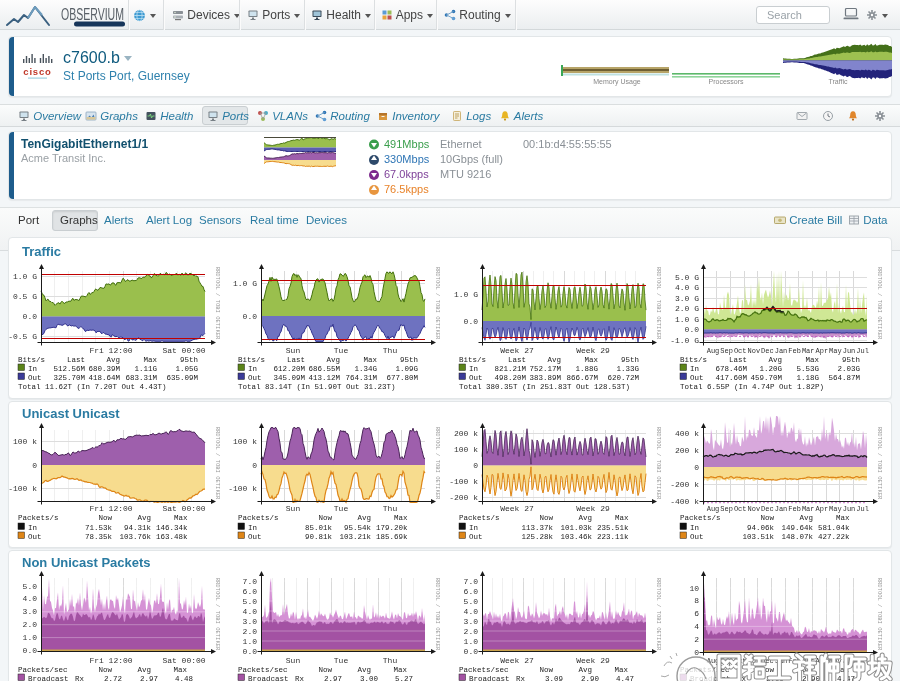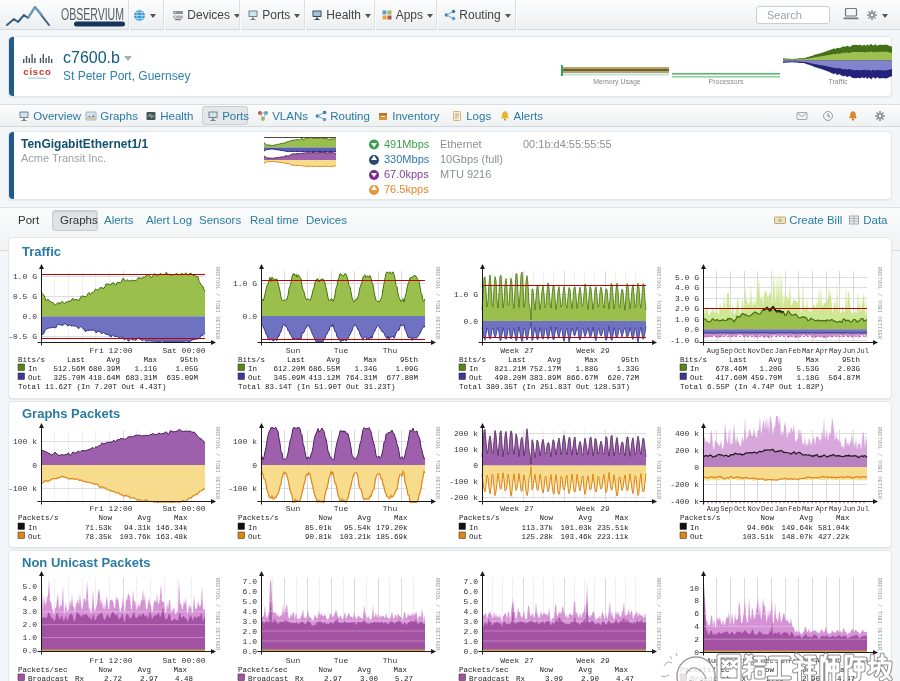--- a/index.html
+++ b/index.html
@@ -105,41 +105,41 @@
     <rect x="19.8" y="7" width="1.4" height="5"></rect>
       <rect x="22.6" y="3" width="1.4" height="9"></rect>
     <rect x="25.4" y="7" width="1.4" height="5"></rect>
       <rect x="28.2" y="5" width="1.4" height="7"></rect>
     <rect x="31" y="8" width="1.4" height="4"></rect>
   </g>
   <text x="17.5" y="24" font-size="9.5" font-weight="bold" fill="#c0392b" text-anchor="middle" letter-spacing="0.8" font-family="Liberation Sans">cisco</text>
   <rect x="8" y="26.5" width="19" height="1.2" fill="#9fcfe0"></rect>
 </svg>
 <div class="abs" style="left:63px;top:49px;font-size:16px;color:#0e5a7e;">c7600.b&nbsp;<span style="display:inline-block;width:0;height:0;border-left:4px solid transparent;border-right:4px solid transparent;border-top:5px solid #9ab4c2;vertical-align:2px;"></span></div>
-<div class="abs" style="left:63px;top:69px;font-size:12px;color:#2e81ad;">St Peter Port, Guernsey</div>
+<div class="abs" style="left:63px;top:69px;font-size:12px;color:#2e81ad;">St Ports Port, Guernsey</div>
 <svg class="abs" style="left:555px;top:40px" width="340" height="50" viewBox="0 0 340 50">
   <rect x="7" y="27" width="107" height="6" fill="#b7a468"></rect>
   <rect x="7" y="29" width="107" height="2" fill="#6e5f33"></rect>
   <rect x="7" y="33.5" width="107" height="2" fill="#bfe2e2"></rect>
   <rect x="6" y="25" width="2" height="11" fill="#3aa655"></rect>
   <text x="62" y="44" font-size="7" fill="#888" text-anchor="middle" font-family="Liberation Sans">Memory Usage</text>
   <rect x="117" y="33" width="108" height="1.6" fill="#5cb86a"></rect>
   <rect x="117" y="36" width="108" height="1.6" fill="#8fd49a"></rect>
   <text x="171" y="44" font-size="7" fill="#888" text-anchor="middle" font-family="Liberation Sans">Processors</text>
   <text x="283" y="44" font-size="7" fill="#888" text-anchor="middle" font-family="Liberation Sans">Traffic</text>
 </svg>
 <svg class="abs" style="left:0;top:0" width="900" height="100" viewBox="0 0 900 100">
     <path d="M783.0,60.5 L783.0,58.2 L784.4,58.5 L785.8,58.6 L787.1,58.8 L788.5,58.7 L789.9,58.8 L791.3,59.0 L792.7,58.9 L794.0,58.8 L795.4,58.8 L796.8,58.7 L798.2,58.5 L799.6,58.3 L800.9,58.2 L802.3,58.3 L803.7,58.2 L805.1,57.9 L806.5,57.3 L807.8,57.1 L809.2,56.8 L810.6,56.0 L812.0,55.9 L813.4,55.2 L814.7,54.6 L816.1,54.4 L817.5,54.1 L818.9,53.5 L820.3,53.4 L821.6,52.8 L823.0,52.5 L824.4,51.9 L825.8,51.6 L827.2,51.0 L828.5,50.6 L829.9,50.0 L831.3,49.6 L832.7,49.1 L834.1,48.3 L835.4,49.3 L836.8,47.7 L838.2,48.1 L839.6,48.3 L840.9,47.5 L842.3,47.0 L843.7,46.2 L845.1,47.1 L846.5,46.1 L847.8,45.8 L849.2,46.7 L850.6,46.4 L852.0,45.2 L853.4,45.1 L854.7,44.8 L856.1,45.1 L857.5,45.1 L858.9,45.2 L860.3,44.5 L861.6,45.7 L863.0,45.2 L864.4,44.8 L865.8,46.0 L867.2,44.2 L868.5,45.5 L869.9,45.0 L871.3,43.7 L872.7,45.5 L874.1,45.3 L875.4,44.0 L876.8,45.7 L878.2,45.3 L879.6,44.7 L881.0,44.7 L882.3,44.7 L883.7,45.0 L885.1,44.5 L886.5,44.8 L887.9,45.1 L889.2,46.0 L890.6,46.1 L892.0,46.9 L892.0,60.5 Z" fill="#44701a"></path>
     <path d="M783.0,60.5 L783.0,59.2 L784.4,59.4 L785.8,59.4 L787.1,59.6 L788.5,59.5 L789.9,59.6 L791.3,59.6 L792.7,59.6 L794.0,59.5 L795.4,59.5 L796.8,59.5 L798.2,59.4 L799.6,59.3 L800.9,59.3 L802.3,59.3 L803.7,59.2 L805.1,59.0 L806.5,58.8 L807.8,58.6 L809.2,58.4 L810.6,58.1 L812.0,58.0 L813.4,57.6 L814.7,57.3 L816.1,57.1 L817.5,57.0 L818.9,56.6 L820.3,56.6 L821.6,56.3 L823.0,56.1 L824.4,55.8 L825.8,55.6 L827.2,55.3 L828.5,55.1 L829.9,54.7 L831.3,54.5 L832.7,54.2 L834.1,53.8 L835.4,54.4 L836.8,53.4 L838.2,53.7 L839.6,53.8 L840.9,53.3 L842.3,53.1 L843.7,52.6 L845.1,53.1 L846.5,52.6 L847.8,52.4 L849.2,52.9 L850.6,52.7 L852.0,52.1 L853.4,52.0 L854.7,51.9 L856.1,52.0 L857.5,52.0 L858.9,52.1 L860.3,51.7 L861.6,52.3 L863.0,52.1 L864.4,51.9 L865.8,52.5 L867.2,51.5 L868.5,52.2 L869.9,52.0 L871.3,51.2 L872.7,52.3 L874.1,52.2 L875.4,51.4 L876.8,52.3 L878.2,52.1 L879.6,51.8 L881.0,51.8 L882.3,51.8 L883.7,52.0 L885.1,51.7 L886.5,51.8 L887.9,52.0 L889.2,52.5 L890.6,52.6 L892.0,53.0 L892.0,60.5 Z" fill="#9dc050"></path>
     <path d="M783.0,60.5 L783.0,63.1 L784.4,62.8 L785.8,62.7 L787.1,62.4 L788.5,62.5 L789.9,62.4 L791.3,62.2 L792.7,62.3 L794.0,62.5 L795.4,62.5 L796.8,62.6 L798.2,62.7 L799.6,62.9 L800.9,63.0 L802.3,63.0 L803.7,63.1 L805.1,63.5 L806.5,64.1 L807.8,64.4 L809.2,64.7 L810.6,65.5 L812.0,65.7 L813.4,66.4 L814.7,67.1 L816.1,67.4 L817.5,67.7 L818.9,68.4 L820.3,68.5 L821.6,69.2 L823.0,69.5 L824.4,70.2 L825.8,70.6 L827.2,71.2 L828.5,71.6 L829.9,72.3 L831.3,72.9 L832.7,73.4 L834.1,74.3 L835.4,73.1 L836.8,75.0 L838.2,74.5 L839.6,74.2 L840.9,75.2 L842.3,75.7 L843.7,76.6 L845.1,75.6 L846.5,76.8 L847.8,77.1 L849.2,76.0 L850.6,76.4 L852.0,77.7 L853.4,77.9 L854.7,78.2 L856.1,77.9 L857.5,77.9 L858.9,77.8 L860.3,78.6 L861.6,77.2 L863.0,77.8 L864.4,78.3 L865.8,76.9 L867.2,78.9 L868.5,77.4 L869.9,77.9 L871.3,79.5 L872.7,77.4 L874.1,77.6 L875.4,79.1 L876.8,77.2 L878.2,77.7 L879.6,78.4 L881.0,78.3 L882.3,78.3 L883.7,78.0 L885.1,78.6 L886.5,78.3 L887.9,77.9 L889.2,76.9 L890.6,76.8 L892.0,75.9 L892.0,60.5 Z" fill="#23237a"></path>
     <path d="M783.0,60.5 L783.0,61.9 L784.4,61.8 L785.8,61.7 L787.1,61.5 L788.5,61.6 L789.9,61.5 L791.3,61.5 L792.7,61.5 L794.0,61.6 L795.4,61.6 L796.8,61.6 L798.2,61.7 L799.6,61.8 L800.9,61.9 L802.3,61.9 L803.7,61.9 L805.1,62.1 L806.5,62.5 L807.8,62.6 L809.2,62.8 L810.6,63.3 L812.0,63.4 L813.4,63.8 L814.7,64.2 L816.1,64.3 L817.5,64.5 L818.9,64.9 L820.3,64.9 L821.6,65.3 L823.0,65.5 L824.4,65.8 L825.8,66.0 L827.2,66.4 L828.5,66.6 L829.9,67.0 L831.3,67.3 L832.7,67.6 L834.1,68.1 L835.4,67.4 L836.8,68.5 L838.2,68.2 L839.6,68.1 L840.9,68.6 L842.3,68.9 L843.7,69.4 L845.1,68.8 L846.5,69.5 L847.8,69.6 L849.2,69.1 L850.6,69.3 L852.0,70.0 L853.4,70.0 L854.7,70.2 L856.1,70.1 L857.5,70.1 L858.9,70.0 L860.3,70.5 L861.6,69.7 L863.0,70.0 L864.4,70.3 L865.8,69.5 L867.2,70.6 L868.5,69.8 L869.9,70.1 L871.3,71.0 L872.7,69.8 L874.1,69.9 L875.4,70.7 L876.8,69.7 L878.2,70.0 L879.6,70.3 L881.0,70.3 L882.3,70.3 L883.7,70.2 L885.1,70.5 L886.5,70.3 L887.9,70.0 L889.2,69.5 L890.6,69.4 L892.0,68.9 L892.0,60.5 Z" fill="#8184cc"></path>
   </svg>
 
 <div class="abs" style="left:0;top:104px;width:900px;height:23px;
-  background:linear-gradient(#fbfcfc,#eef1f2);border-top:1px solid #dadedf;border-bottom:1px solid #d5d9db;">
+  background:linear-gradient(#fbfcfc,#eef1f2);border-top:1px solid #dadedf;border-bottom:1px solid #d5d9db;font-style:italic;">
   <div class="abs" style="left:202px;top:1px;width:46px;height:19px;background:#e3e7e9;
     border:1px solid #c9ced1;border-radius:3px;"></div>
   <div class="tabitem" style="left:18px"><svg width="12" height="12" style="vertical-align:-2px" viewBox="0 0 12 12">
         <rect x="1.5" y="1.5" width="9" height="6.5" rx="0.8" fill="#6b7artifact" fill-opacity="0"></rect>
         <rect x="1.5" y="1.5" width="9" height="6.5" rx="0.8" fill="#788086"></rect>
         <rect x="2.5" y="2.5" width="7" height="4.5" fill="#cfe3ee"></rect>
         <rect x="5" y="8.5" width="2" height="1.5" fill="#788086"></rect>
         <rect x="3.5" y="10" width="5" height="1" fill="#788086"></rect>
       </svg> Overview</div>
   <div class="tabitem" style="left:85px"><svg width="12" height="12" style="vertical-align:-2px" viewBox="0 0 12 12">
@@ -490,21 +490,21 @@
     <rect x="680" y="373.0" width="6.5" height="6.5" fill="#3A3A98" stroke="#222" stroke-width="0.5"></rect>
     <text x="690" y="379.5" font-family="Liberation Mono, monospace" font-size="7.5" fill="#222">Out</text>
     <text x="747" y="379.5" font-family="Liberation Mono, monospace" font-size="7.5" fill="#222" text-anchor="end">417.60M</text>
     <text x="782" y="379.5" font-family="Liberation Mono, monospace" font-size="7.5" fill="#222" text-anchor="end">459.70M</text>
     <text x="819" y="379.5" font-family="Liberation Mono, monospace" font-size="7.5" fill="#222" text-anchor="end">1.18G</text>
     <text x="860" y="379.5" font-family="Liberation Mono, monospace" font-size="7.5" fill="#222" text-anchor="end">564.87M</text>
     <text x="680" y="389" font-family="Liberation Mono, monospace" font-size="7.5" fill="#222">Total  6.55P  (In  4.74P  Out  1.82P)</text>
   </svg>
 
 <div class="panel" style="top:401px;height:147px;"></div>
-<div class="hdg" style="top:406px;">Graphs Packets</div>
+<div class="hdg" style="top:406px;">Unicast Unicast</div>
 <svg class="abs" style="left:8px;top:401px" width="884" height="147" viewBox="8 401 884 147">
     <line x1="54.5" y1="430" x2="54.5" y2="501.5" stroke="#efefef" stroke-width="1"></line>
     <line x1="68.5" y1="430" x2="68.5" y2="501.5" stroke="#efefef" stroke-width="1"></line>
     <line x1="82.5" y1="430" x2="82.5" y2="501.5" stroke="#efefef" stroke-width="1"></line>
     <line x1="95.5" y1="430" x2="95.5" y2="501.5" stroke="#efefef" stroke-width="1"></line>
     <line x1="109.5" y1="430" x2="109.5" y2="501.5" stroke="#efefef" stroke-width="1"></line>
     <line x1="136.5" y1="430" x2="136.5" y2="501.5" stroke="#efefef" stroke-width="1"></line>
     <line x1="150.5" y1="430" x2="150.5" y2="501.5" stroke="#efefef" stroke-width="1"></line>
     <line x1="164.5" y1="430" x2="164.5" y2="501.5" stroke="#efefef" stroke-width="1"></line>
     <line x1="177.5" y1="430" x2="177.5" y2="501.5" stroke="#efefef" stroke-width="1"></line>

